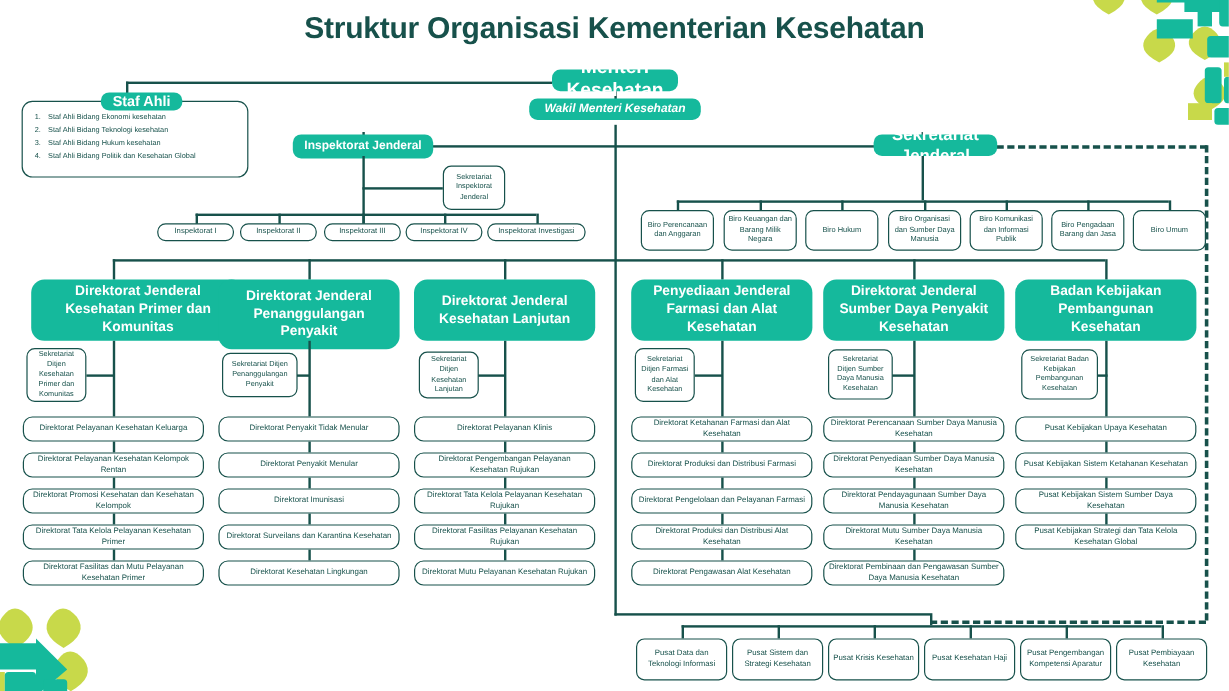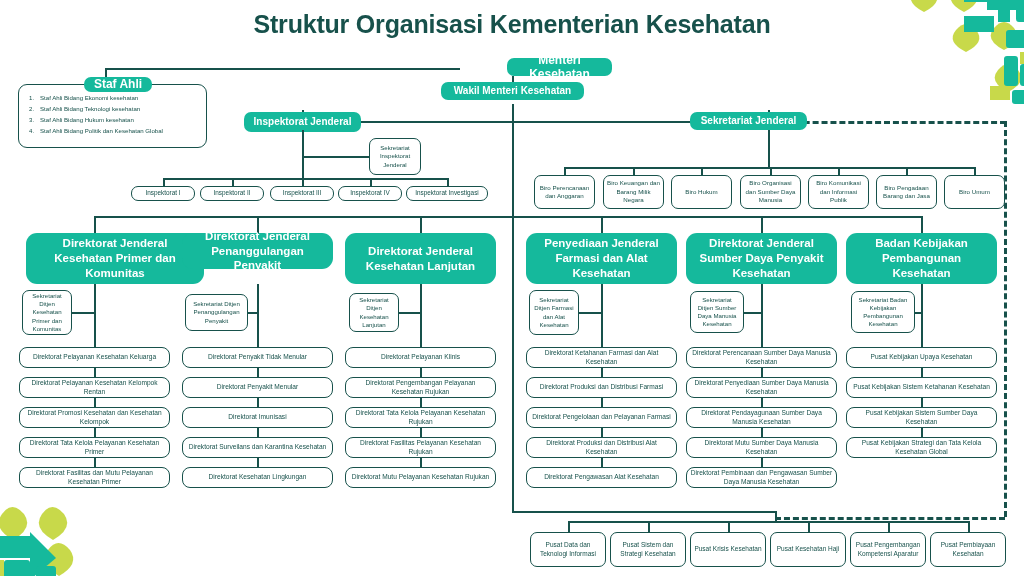--- a/index.html
+++ b/index.html
@@ -139,23 +139,23 @@
   <div class="ln lnv" style="left:512px; top:104px; height:409px;"></div>
 
   <div class="ln lnh" style="left:302px; top:121px; width:466px;"></div>
   <div class="ln lnv" style="left:302px; top:110px; height:11px;"></div>
   <div class="ln lnv" style="left:768px; top:110px; height:11px;"></div>
 
   <div class="dash-h" style="left:768px; top:121px; width:238px;"></div>
   <div class="dash-v" style="left:1004px; top:121px; height:396px;"></div>
   <div class="dash-h" style="left:775px; top:517px; width:230px;"></div>
 
-  <div class="node pill" id="node-menteri" style="left:460px; top:58px; width:105px; height:18px; font-size:12px;margin-left:47px;">Menteri Kesehatan</div>
-
-  <div class="node pill" id="node-wakil" style="left:441px; top:82px; width:143px; height:18px; font-size:10px;">Wakil Menteri Kesehatan</div>
+  <div class="node pill" id="node-menteri" style="left:460px; top:58px; width:105px; height:18px; font-size:16px;">Menteri Kesehatan</div>
+
+  <div class="node pill" id="node-wakil" style="left:441px; top:82px; width:143px; height:18px; font-size:10px;font-style:italic;">Wakil Menteri Kesehatan</div>
 
   <div id="staf-ahli-card">
     <ul id="staf-ahli-list">
       <li>Staf Ahli Bidang Ekonomi kesehatan</li>
       <li>Staf Ahli Bidang Teknologi kesehatan</li>
       <li>Staf Ahli Bidang Hukum kesehatan</li>
       <li>Staf Ahli Bidang Politik dan Kesehatan Global</li>
     </ul>
   </div>
   <div class="node pill" id="staf-ahli-pill">Staf Ahli</div>
@@ -173,21 +173,21 @@
   <div class="ln lnv" style="left:302px; top:178px; height:9px;"></div>
   <div class="ln lnv" style="left:370px; top:178px; height:9px;"></div>
   <div class="ln lnv" style="left:447px; top:178px; height:9px;"></div>
 
   <div class="node out insp" style="left:131px; top:186px; width:64px; height:15px;">Inspektorat I</div>
   <div class="node out insp" style="left:200px; top:186px; width:64px; height:15px;">Inspektorat II</div>
   <div class="node out insp" style="left:270px; top:186px; width:64px; height:15px;">Inspektorat III</div>
   <div class="node out insp" style="left:338px; top:186px; width:64px; height:15px;">Inspektorat IV</div>
   <div class="node out insp" style="left:406px; top:186px; width:82px; height:15px;">Inspektorat Investigasi</div>
 
-  <div class="node pill" id="node-setjen" style="left:690px; top:112px; width:117px; height:18px; font-size:10px;">Sekretariat Jenderal</div>
+  <div class="node pill" id="node-setjen" style="left:728px; top:112px; width:103px; height:18px; font-size:14px;">Sekretariat Jenderal</div>
   <div class="ln lnv" style="left:768px; top:130px; height:37px;"></div>
   <div class="ln lnh" style="left:564px; top:167px; width:410px;"></div>
 
   <div class="ln lnv" style="left:564px; top:167px; height:8px;"></div>
   <div class="ln lnv" style="left:633px; top:167px; height:8px;"></div>
   <div class="ln lnv" style="left:701px; top:167px; height:8px;"></div>
   <div class="ln lnv" style="left:770px; top:167px; height:8px;"></div>
   <div class="ln lnv" style="left:838px; top:167px; height:8px;"></div>
   <div class="ln lnv" style="left:906px; top:167px; height:8px;"></div>
   <div class="ln lnv" style="left:974px; top:167px; height:8px;"></div>
@@ -215,21 +215,21 @@
   <div class="node out out-b" style="left:19px; top:347px; width:151px; height:21px;">Direktorat Pelayanan Kesehatan Keluarga</div>
   <div class="ln lnv" style="left:94px; top:368px; height:9px;"></div>
   <div class="node out out-b" style="left:19px; top:377px; width:151px; height:21px;">Direktorat Pelayanan Kesehatan Kelompok Rentan</div>
   <div class="ln lnv" style="left:94px; top:398px; height:9px;"></div>
   <div class="node out out-b" style="left:19px; top:407px; width:151px; height:21px;">Direktorat Promosi Kesehatan dan Kesehatan Kelompok</div>
   <div class="ln lnv" style="left:94px; top:428px; height:9px;"></div>
   <div class="node out out-b" style="left:19px; top:437px; width:151px; height:21px;">Direktorat Tata Kelola Pelayanan Kesehatan Primer</div>
   <div class="ln lnv" style="left:94px; top:458px; height:9px;"></div>
   <div class="node out out-b" style="left:19px; top:467px; width:151px; height:21px;">Direktorat Fasilitas dan Mutu Pelayanan Kesehatan Primer</div>
 
-  <div class="node dj" style="left:182px; top:233px; width:151px; height:36px;">Direktorat Jenderal Penanggulangan Penyakit</div>
+  <div class="node dj" style="left:182px; top:233px; width:151px; height:58px;">Direktorat Jenderal Penanggulangan Penyakit</div>
   <div class="ln lnv" style="left:257px; top:284px; height:63px;"></div>
   <div class="ln lnh" style="left:228px; top:312px; width:30px;"></div>
   <div class="node out sek" style="left:185px; top:294px; width:63px; height:37px;">Sekretariat Ditjen Penanggulangan Penyakit</div>
   <div class="node out out-b" style="left:182px; top:347px; width:151px; height:21px;">Direktorat Penyakit Tidak Menular</div>
   <div class="ln lnv" style="left:257px; top:368px; height:9px;"></div>
   <div class="node out out-b" style="left:182px; top:377px; width:151px; height:21px;">Direktorat Penyakit Menular</div>
   <div class="ln lnv" style="left:257px; top:398px; height:9px;"></div>
   <div class="node out out-b" style="left:182px; top:407px; width:151px; height:21px;">Direktorat Imunisasi</div>
   <div class="ln lnv" style="left:257px; top:428px; height:9px;"></div>
   <div class="node out out-b" style="left:182px; top:437px; width:151px; height:21px;">Direktorat Surveilans dan Karantina Kesehatan</div>

